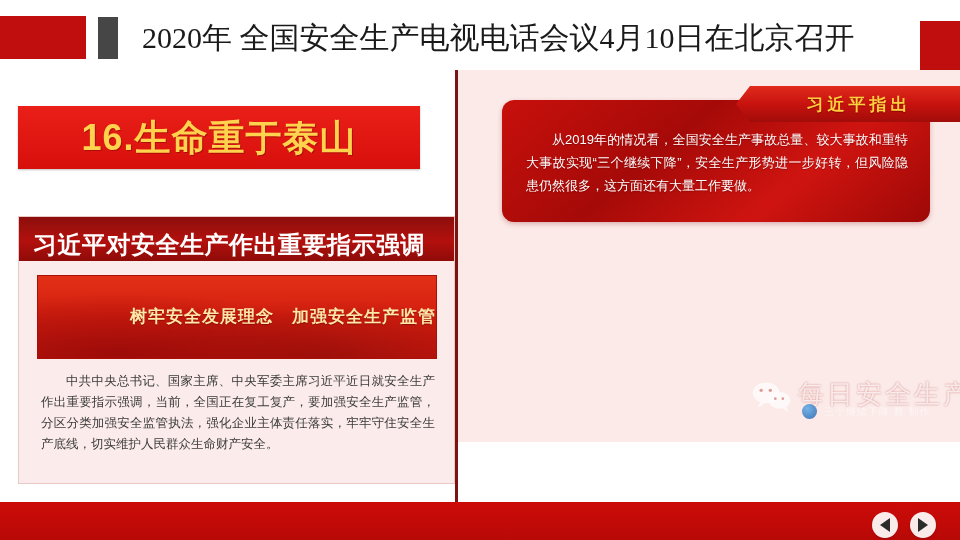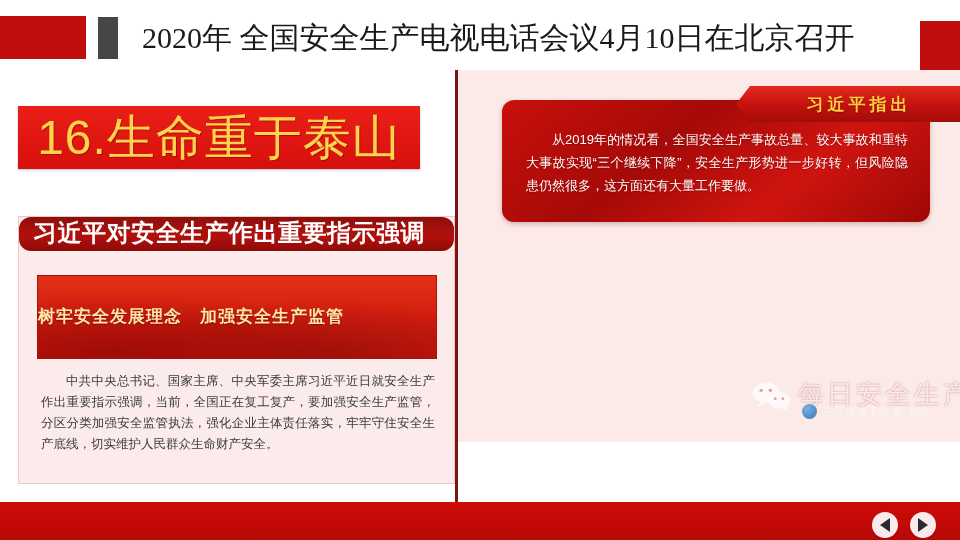--- a/index.html
+++ b/index.html
@@ -48,49 +48,49 @@
     background:#ffffff;
   }
   .title-banner{
     position:absolute;left:18px;top:28px;width:402px;height:63px;
     background:#e41a15;
     background:linear-gradient(180deg,#ea1f18 0%,#d70f0c 100%);
     display:flex;align-items:center;justify-content:center;
     box-shadow:0 1px 2px rgba(0,0,0,.25);
   }
   .title-banner span{
-    color:#ffd34d;font-size:48px;font-weight:normal;
+    color:#ffd34d;font-size:36px;font-weight:bold;
     letter-spacing:1px;line-height:1;
     text-shadow:1px 1px 0 rgba(120,0,0,.45);
   }
 
   .card{
     position:absolute;left:18px;top:138px;width:437px;height:268px;
     background:#fbeceb;
     border:1px solid #e9c9c6;
     box-sizing:border-box;
   }
   .card-head{
-    position:absolute;left:0;top:0;width:100%;height:34px;
+    position:absolute;left:0;top:0;width:100%;height:44px;
     background:linear-gradient(180deg,#8c0f0c 0%,#b3100d 55%,#8e0b08 100%);
-    display:flex;align-items:flex-start;border-radius:12px;
+    display:flex;align-items:flex-end;
   }
   .card-head span{
     color:#ffffff;font-size:24px;font-weight:bold;
     margin-left:14px;letter-spacing:0.5px;white-space:nowrap;
   }
   .slogan-box{
     position:absolute;left:18px;top:58px;width:400px;height:84px;
     background:
       radial-gradient(ellipse at 20% 95%, rgba(150,10,8,.85) 0%, rgba(150,10,8,0) 55%),
       radial-gradient(ellipse at 72% 100%, rgba(150,15,10,.8) 0%, rgba(150,15,10,0) 50%),
       linear-gradient(180deg,#e23117 0%,#d41e0f 48%,#c4150c 100%);
     border:1px solid #a81008;
     box-sizing:border-box;
-    display:flex;flex-direction:column;align-items:flex-start;justify-content:center;
+    display:flex;flex-direction:column;align-items:flex-end;justify-content:center;padding-left:8px;
   }
   .slogan-box .ln{
     color:#ffe7a8;font-size:17px;font-weight:bold;line-height:28px;
     letter-spacing:1px;white-space:nowrap;
     text-shadow:0 1px 1px rgba(110,0,0,.6);
   }
   .body-para{
     position:absolute;left:22px;top:155px;width:394px;
     color:#3a3a3a;font-size:12.5px;line-height:21px;
     text-align:justify;text-indent:2em;

